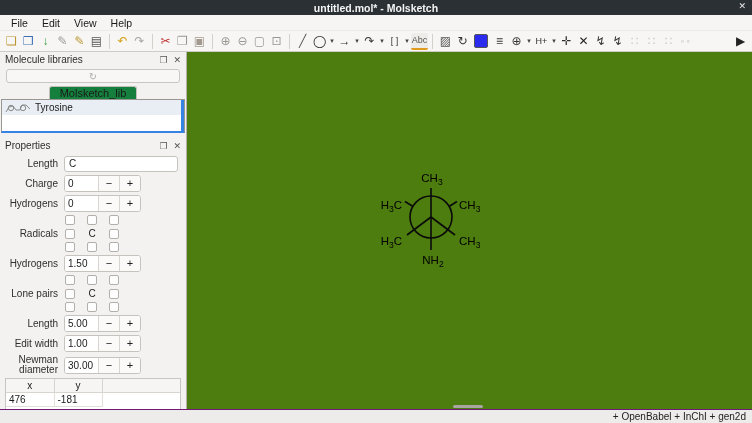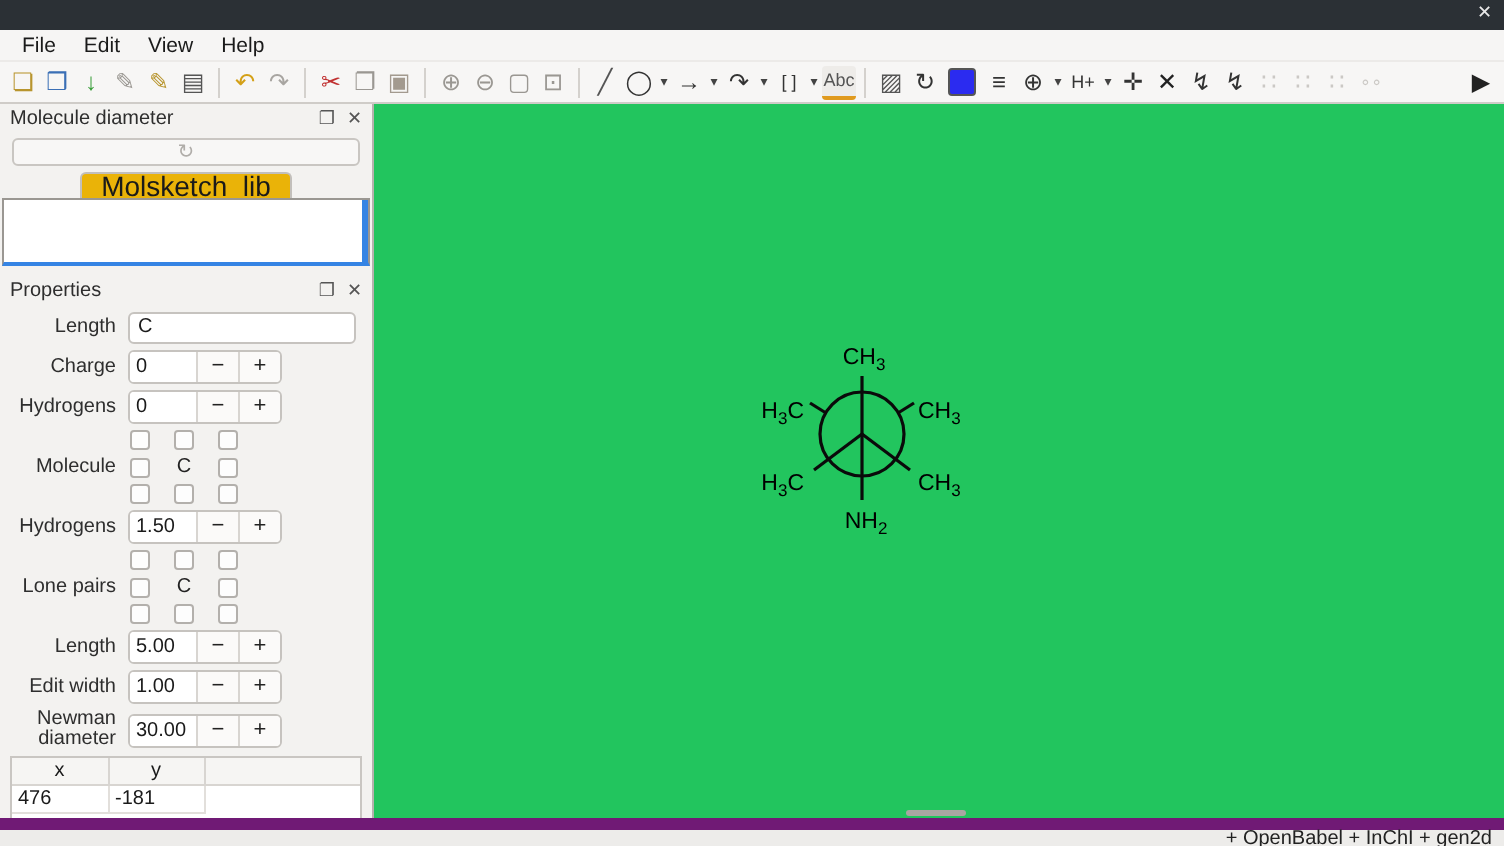--- a/index.html
+++ b/index.html
@@ -22,29 +22,29 @@
   .tbtn.dis { opacity:.85; }
   .tbtn.act { border-bottom:2px solid #e09a1e; background:#eeece9; }
   .tbtn.swatch { width:14px; height:14px; margin:0 3px; border:1px solid #555; }
   .caret { font-size:7px; color:#444; width:8px; display:inline-flex; justify-content:center; }
   .tsep { width:1px; height:15px; background:#d4d1cd; margin:0 4px; }
   .tbtn.end { margin-left:auto; }
 
   
   #main { display:flex; height:357px; }
   #dock { width:187px; background:#f3f2f0; border-right:1px solid #b5b2ae; overflow:hidden; }
-  #canvas { flex:1; background:#22c55e; position:relative; }
+  #canvas { flex:1; background:#4d7c0f; position:relative; }
 
   .dock-header { height:15px; display:flex; align-items:center; padding:0 5px; font-size:10px; color:#2e2e2e; }
   .dock-header .spacer { flex:1; }
   .dock-header .dh-ic { font-size:9px; color:#555; margin-left:6px; }
 
   #lib-refresh { margin:2px 6px 3px 6px; height:14px; background:#f8f7f6; border:1px solid #c9c6c2; border-radius:3px; display:flex; align-items:center; justify-content:center; color:#b0ada9; font-size:10px; }
   #tab-row { display:flex; justify-content:center; }
-  .tab { font-size:14px; padding:0 10px; height:13px; line-height:13px; background:#eab308; border:1px solid #c2bfbb; border-bottom:none; border-radius:3px 3px 0 0; }
+  .tab { font-size:11px; padding:0 10px; height:13px; line-height:13px; background:#15803d; border:1px solid #c2bfbb; border-bottom:none; border-radius:3px 3px 0 0; }
   #library-list { margin:0 1px; height:34px; background:#fff; border:1px solid #9a9792; border-bottom:2px solid #3584e4; position:relative; overflow:hidden; }
   .lib-item { height:15px; display:flex; align-items:center; gap:4px; padding:0 3px; font-size:10px; }
   .lib-item.sel { background:#e9eef4; }
   #lib-scrollbar { position:absolute; right:0; top:0; width:3px; height:100%; background:#3584e4; }
 
   .splitter { height:5px; }
 
   
   .prow { display:flex; align-items:center; margin:3px 4px 3px 2px; }
   .plabel { width:56px; text-align:right; font-size:10px; color:#2e2e2e; margin-right:6px; flex-shrink:0; line-height:10px; }
@@ -66,26 +66,27 @@
 
   
   #molecule-svg { position:absolute; left:184px; top:112px; }
   #molecule-svg text { font-family:"Liberation Sans","DejaVu Sans",sans-serif; font-size:11.5px; fill:#000; }
   #molecule-svg .sub { font-size:8.5px; }
   #molecule-svg line, #molecule-svg circle { stroke:#0a0a0a; stroke-width:1.6; fill:none; }
 
   #h-scrollbar { position:absolute; left:266px; bottom:1px; width:30px; height:3px; background:#a9a6a2; border-radius:2px; }
 
   
-  #statusbar { height:14px; background:#edecea; border-top:6px solid #701a75; display:flex; align-items:center; justify-content:flex-end; padding-right:6px; font-size:10px; color:#222; }
+  #statusbar { height:14px; background:#edecea; border-top:1px solid #701a75; display:flex; align-items:center; justify-content:flex-end; padding-right:6px; font-size:10px; color:#222; }
 </style>
 </head>
 <body>
 
 <div id="titlebar">
+  <span class="title">untitled.mol* - Molsketch</span>
   <span class="close">✕</span>
 </div>
 
 <div id="menubar">
     <span class="menu-item">File</span>
     <span class="menu-item">Edit</span>
     <span class="menu-item">View</span>
     <span class="menu-item">Help</span>
   </div>
 
@@ -136,35 +137,43 @@
     <span class="tbtn dis" style="color: rgb(196, 193, 189);">∷</span>
     <span class="tbtn dis" style="color: rgb(196, 193, 189);">∷</span>
     <span class="tbtn dis small-text" style="color: rgb(196, 193, 189);">∘∘</span>
     <span class="tbtn end" style="color: rgb(34, 34, 34);">▶</span>
   </div>
 
 <div id="main">
   <div id="dock">
 
     <div class="dock-header">
-      <span>Molecule diameter</span>
+      <span>Molecule libraries</span>
       <span class="spacer"></span>
       <span class="dh-ic">❐</span>
       <span class="dh-ic">✕</span>
     </div>
 
     <div id="lib-refresh">
       <span>↻</span>
     </div>
 
     <div id="tab-row">
       <span class="tab">Molsketch_lib</span>
     </div>
 
     <div id="library-list">
+        <div class="lib-item sel">
+          <svg width="26" height="12" viewBox="0 0 26 12">
+            <path d="M1 10 L4 5 L8 4 L11 8 L15 8 L17 3 L21 3 L25 7" fill="none" stroke="#8a8a8a" stroke-width="1"></path>
+            <circle cx="6" cy="6" r="2.7" fill="none" stroke="#8a8a8a" stroke-width="1"></circle>
+            <circle cx="18" cy="6" r="2.7" fill="none" stroke="#8a8a8a" stroke-width="1"></circle>
+          </svg>
+          <span>Tyrosine</span>
+        </div>
       <div id="lib-scrollbar"></div>
     </div>
 
     <div class="splitter"></div>
 
     <div class="dock-header">
       <span>Properties</span>
       <span class="spacer"></span>
       <span class="dh-ic">❐</span>
       <span class="dh-ic">✕</span>
@@ -187,21 +196,21 @@
     <div class="prow">
       <span class="plabel">Hydrogens</span>
       <div class="spin">
         <span class="val">0</span>
         <span class="sbtn">−</span>
         <span class="sbtn">+</span>
       </div>
     </div>
 
     <div class="prow">
-      <span class="plabel">Molecule</span>
+      <span class="plabel">Radicals</span>
       <div class="cbgrid">
         <span class="cb"></span>
         <span class="cb"></span>
         <span class="cb"></span>
         <span class="cb"></span>
         <span class="cbC">C</span>
         <span class="cb"></span>
         <span class="cb"></span>
         <span class="cb"></span>
         <span class="cb"></span>

